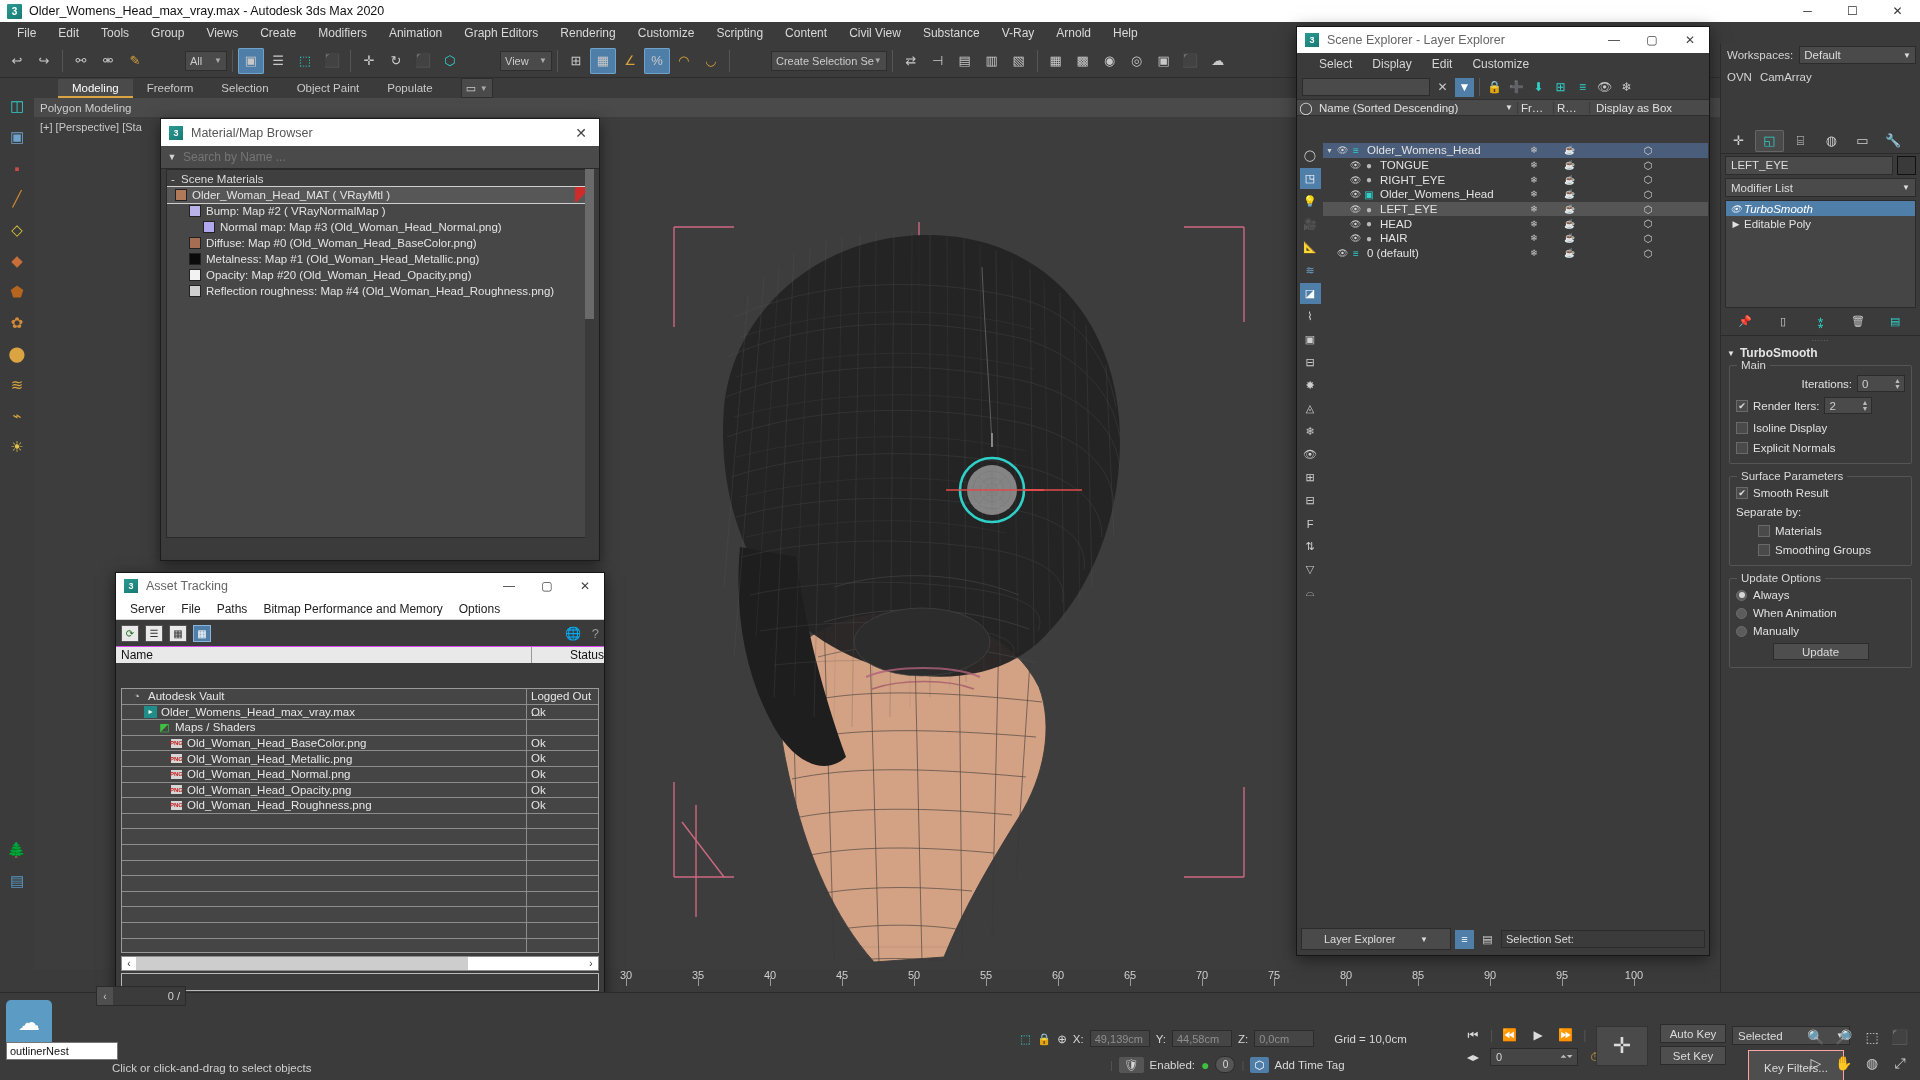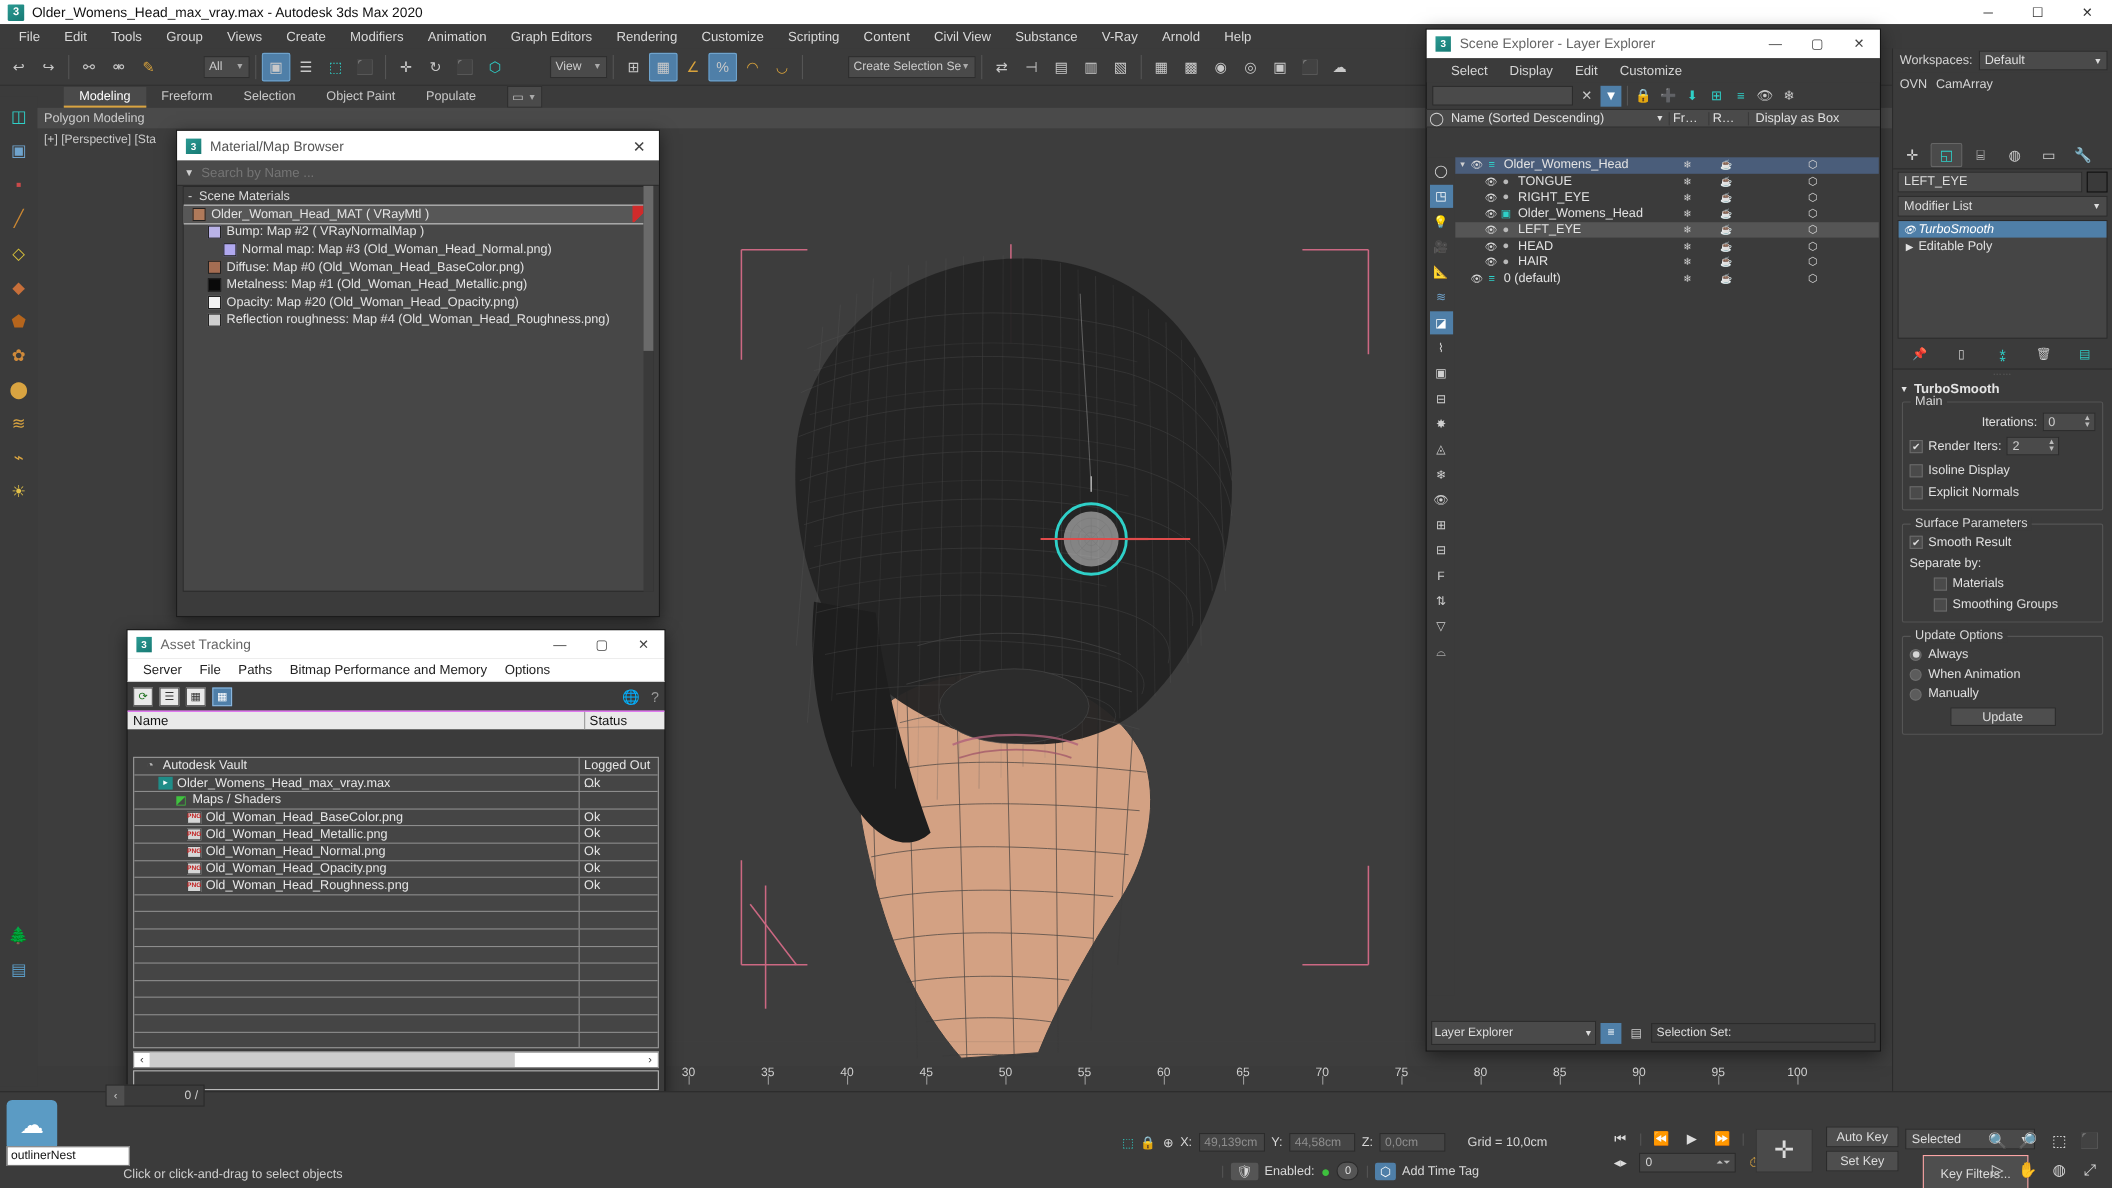--- a/index.html
+++ b/index.html
@@ -115,21 +115,21 @@
   .as-title .ctl{margin-left:auto;display:flex;}
   .as-title .ctl div{width:38px;height:26px;display:flex;align-items:center;justify-content:center;color:#444;font-size:12px;}
   .as-menu{ height:21px;background:#fff;display:flex;align-items:center;padding-left:6px;border-bottom:1px solid #d0d0d0;}
   .as-menu span{ padding:0 8px;color:#222;font-size:12px;}
   .as-tools{ height:26px;background:#3b3b3b;display:flex;align-items:center;padding:0 5px;gap:6px;}
   .as-tools .ab{ width:18px;height:17px;border:1px solid #555;background:#e9e9e9;display:flex;
      align-items:center;justify-content:center;font-size:10px;color:#1c6e1c;}
   .as-tools .ab.on{ background:#4f7fa8;border-color:#8ab6dd;color:#fff;}
   .as-hdr{ height:17px;background:#e9e9e9;display:flex;border-top:1px solid #d946ef;}
   .as-hdr .c1{flex:1;padding-left:5px;color:#111;font-size:12px;border-right:1px solid #999;line-height:17px;}
-  .as-hdr .c2{width:72px;padding-left:4px;color:#111;font-size:12px;line-height:17px;}
+  .as-hdr .c2{width:72px;padding-left:4px;color:#111;font-size:12px;line-height:17px;text-align:right;}
   .as-list{ position:absolute;left:5px;right:5px;top:115px;bottom:46px;background:#454545;border:1px solid #9a9a9a;overflow:hidden;}
   .as-row{ height:15.6px;display:flex;align-items:center;border-bottom:1px solid #8d8d8d;font-size:11.5px;color:#e6e6e6;}
   .as-row .n{ flex:1;display:flex;align-items:center;overflow:hidden;white-space:nowrap;}
   .as-row .s{ width:72px;border-left:1px solid #8d8d8d;padding-left:4px;align-self:stretch;line-height:15.6px;}
   .pngic{ width:13px;height:11px;background:#d6d6d6;border:1px solid #444;color:#c21f1f;font-size:6px;
      display:flex;align-items:center;justify-content:center;margin-right:4px;flex:none;font-weight:bold;}
   .vaultic{width:13px;height:12px;margin-right:5px;flex:none;color:#b9b9b9;font-size:11px;display:flex;align-items:center;justify-content:center;}
   .maxic{width:13px;height:12px;margin-right:4px;flex:none;background:#1f8d88;color:#fff;font-size:8px;
      display:flex;align-items:center;justify-content:center;}
   .shaderic{width:13px;height:12px;margin-right:4px;flex:none;color:#3fc23f;font-size:11px;display:flex;align-items:center;justify-content:center;}
@@ -173,21 +173,21 @@
   .sc-row .ly{width:14px;text-align:center;font-size:10px;color:#2fd0c8;}
   .sc-row .nm{flex:1;padding-left:4px;white-space:nowrap;overflow:hidden;}
   .sc-row .c{width:36px;text-align:center;font-size:9px;color:#cfcfcf;}
   .sc-row .cb{flex:0 0 120px;text-align:center;font-size:10px;color:#cfcfcf;}
   .sc-vtools{position:absolute;left:1px;top:116px;width:24px;bottom:50px;background:#3b3b3b;
      display:flex;flex-direction:column;align-items:center;gap:2px;padding-top:2px;}
   .sc-vtools .vb{width:21px;height:21px;display:flex;align-items:center;justify-content:center;font-size:11px;color:#cfcfcf;}
   .sc-vtools .vb.on{background:#4f7fa8;color:#fff;}
   .sc-foot{position:absolute;left:0;right:0;bottom:6px;height:20px;display:flex;align-items:center;padding:0 4px;gap:4px;}
   .sc-foot .dd{width:150px;height:22px;background:#4a4a4a;border:1px solid #2b2b2b;color:#ddd;font-size:11px;
-     display:flex;align-items:center;padding:0 2px;}
+     display:flex;align-items:center;padding:0 22px;}
   .sc-foot .dd .ca{margin-left:auto;font-size:8px;}
   .sc-foot .sb{width:19px;height:19px;display:flex;align-items:center;justify-content:center;font-size:11px;color:#cfcfcf;}
   .sc-foot .sb.on{background:#4f7fa8;color:#fff;}
   .sc-foot .ss{flex:1;height:18px;background:#3b3b3b;border:1px solid #2b2b2b;color:#ddd;font-size:11px;
      display:flex;align-items:center;padding:0 4px;}
 
   
   .cmdpanel{
     position:absolute; right:0; top:44px; width:200px; height:1000px; background:#3b3b3b;
     border-left:1px solid #2b2b2b;

